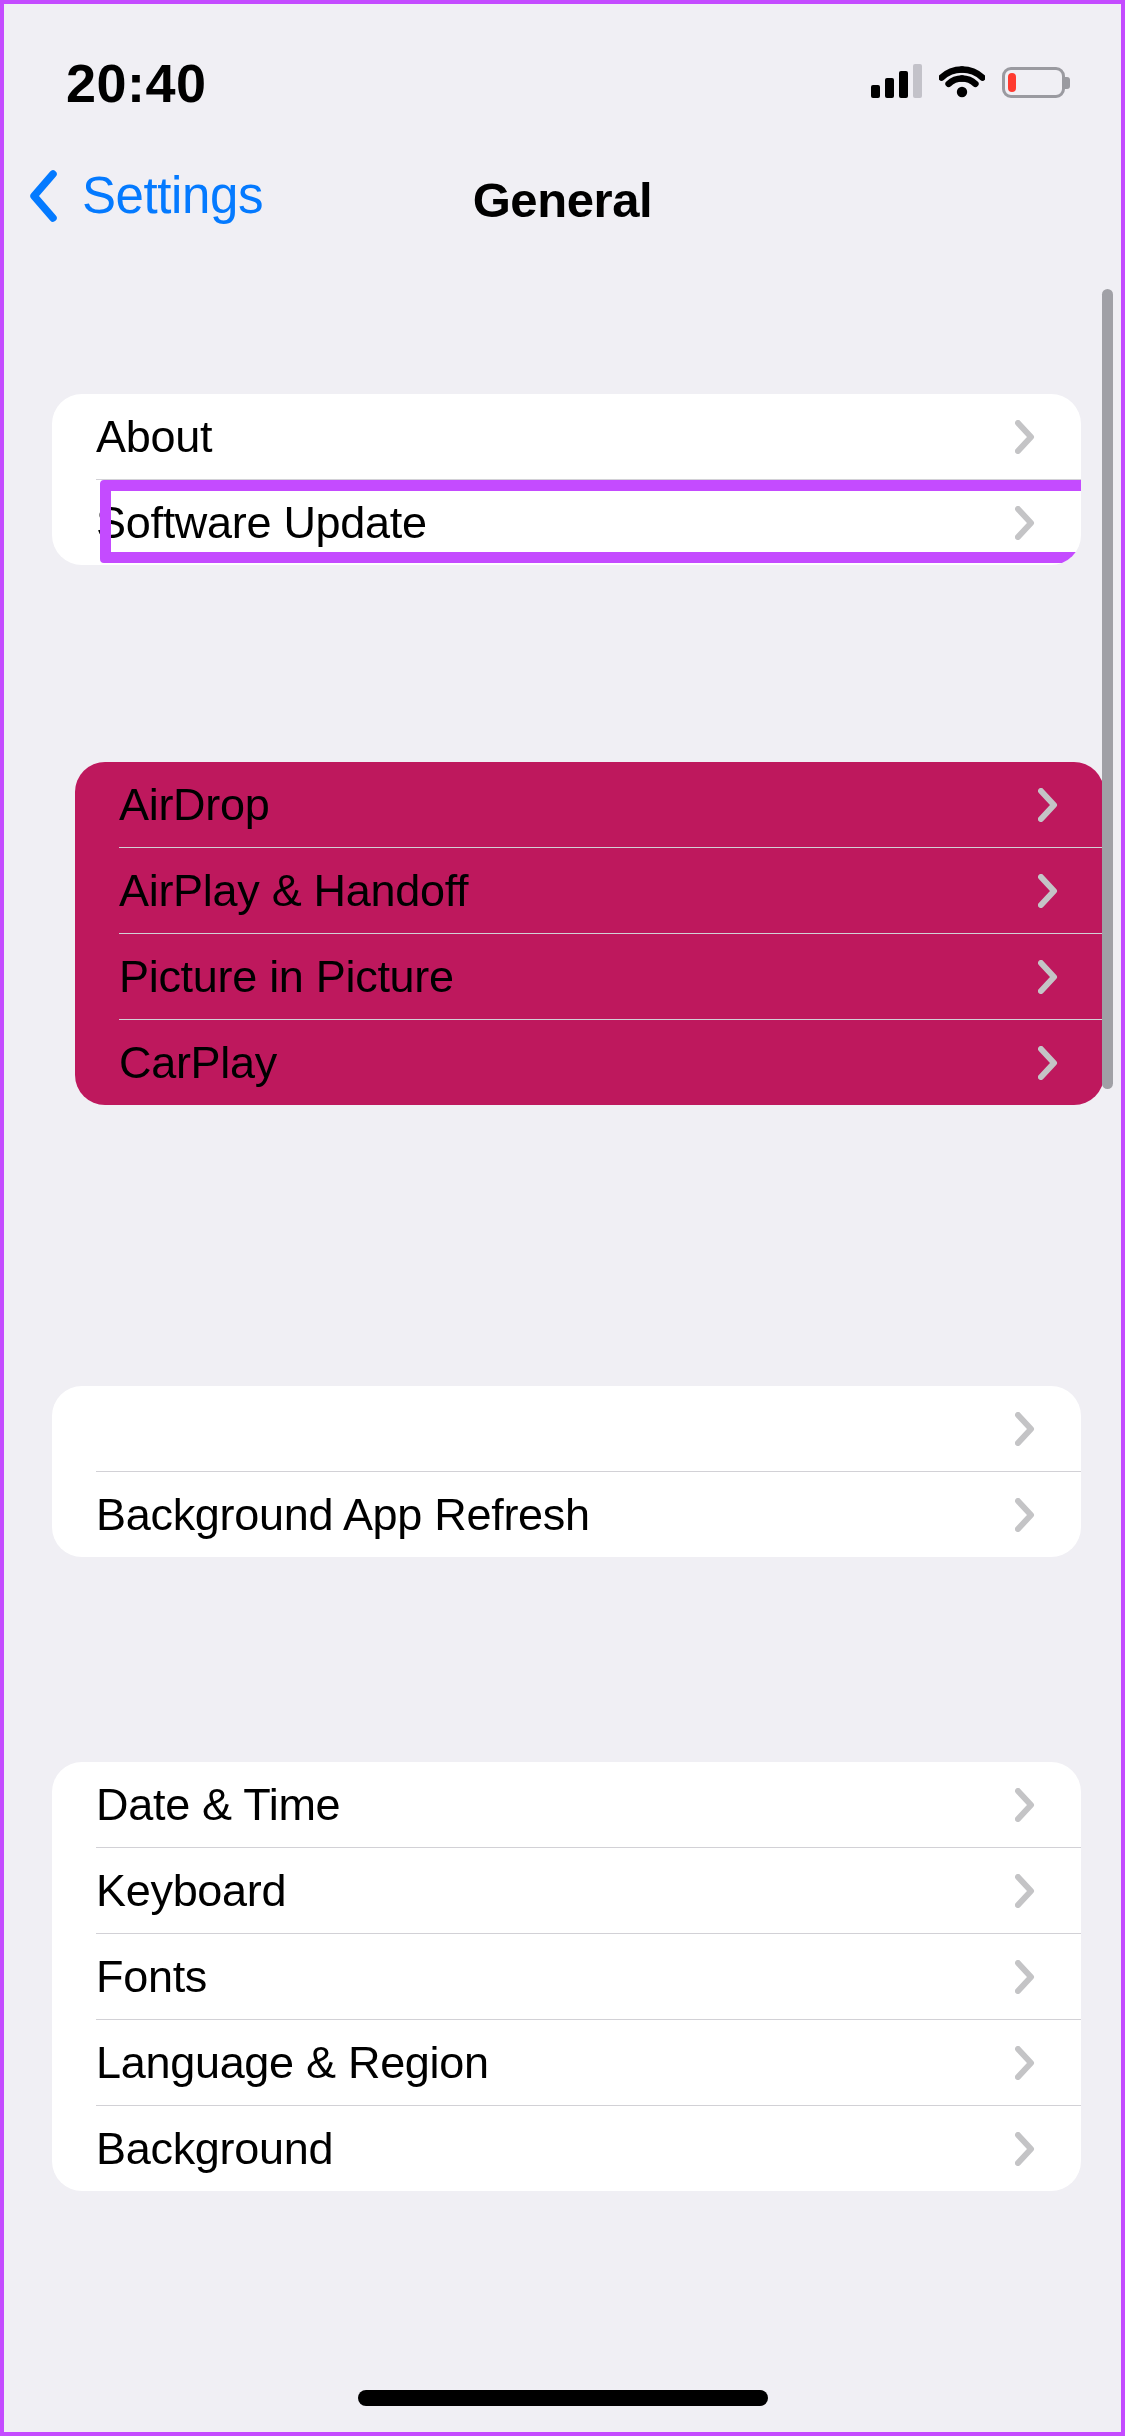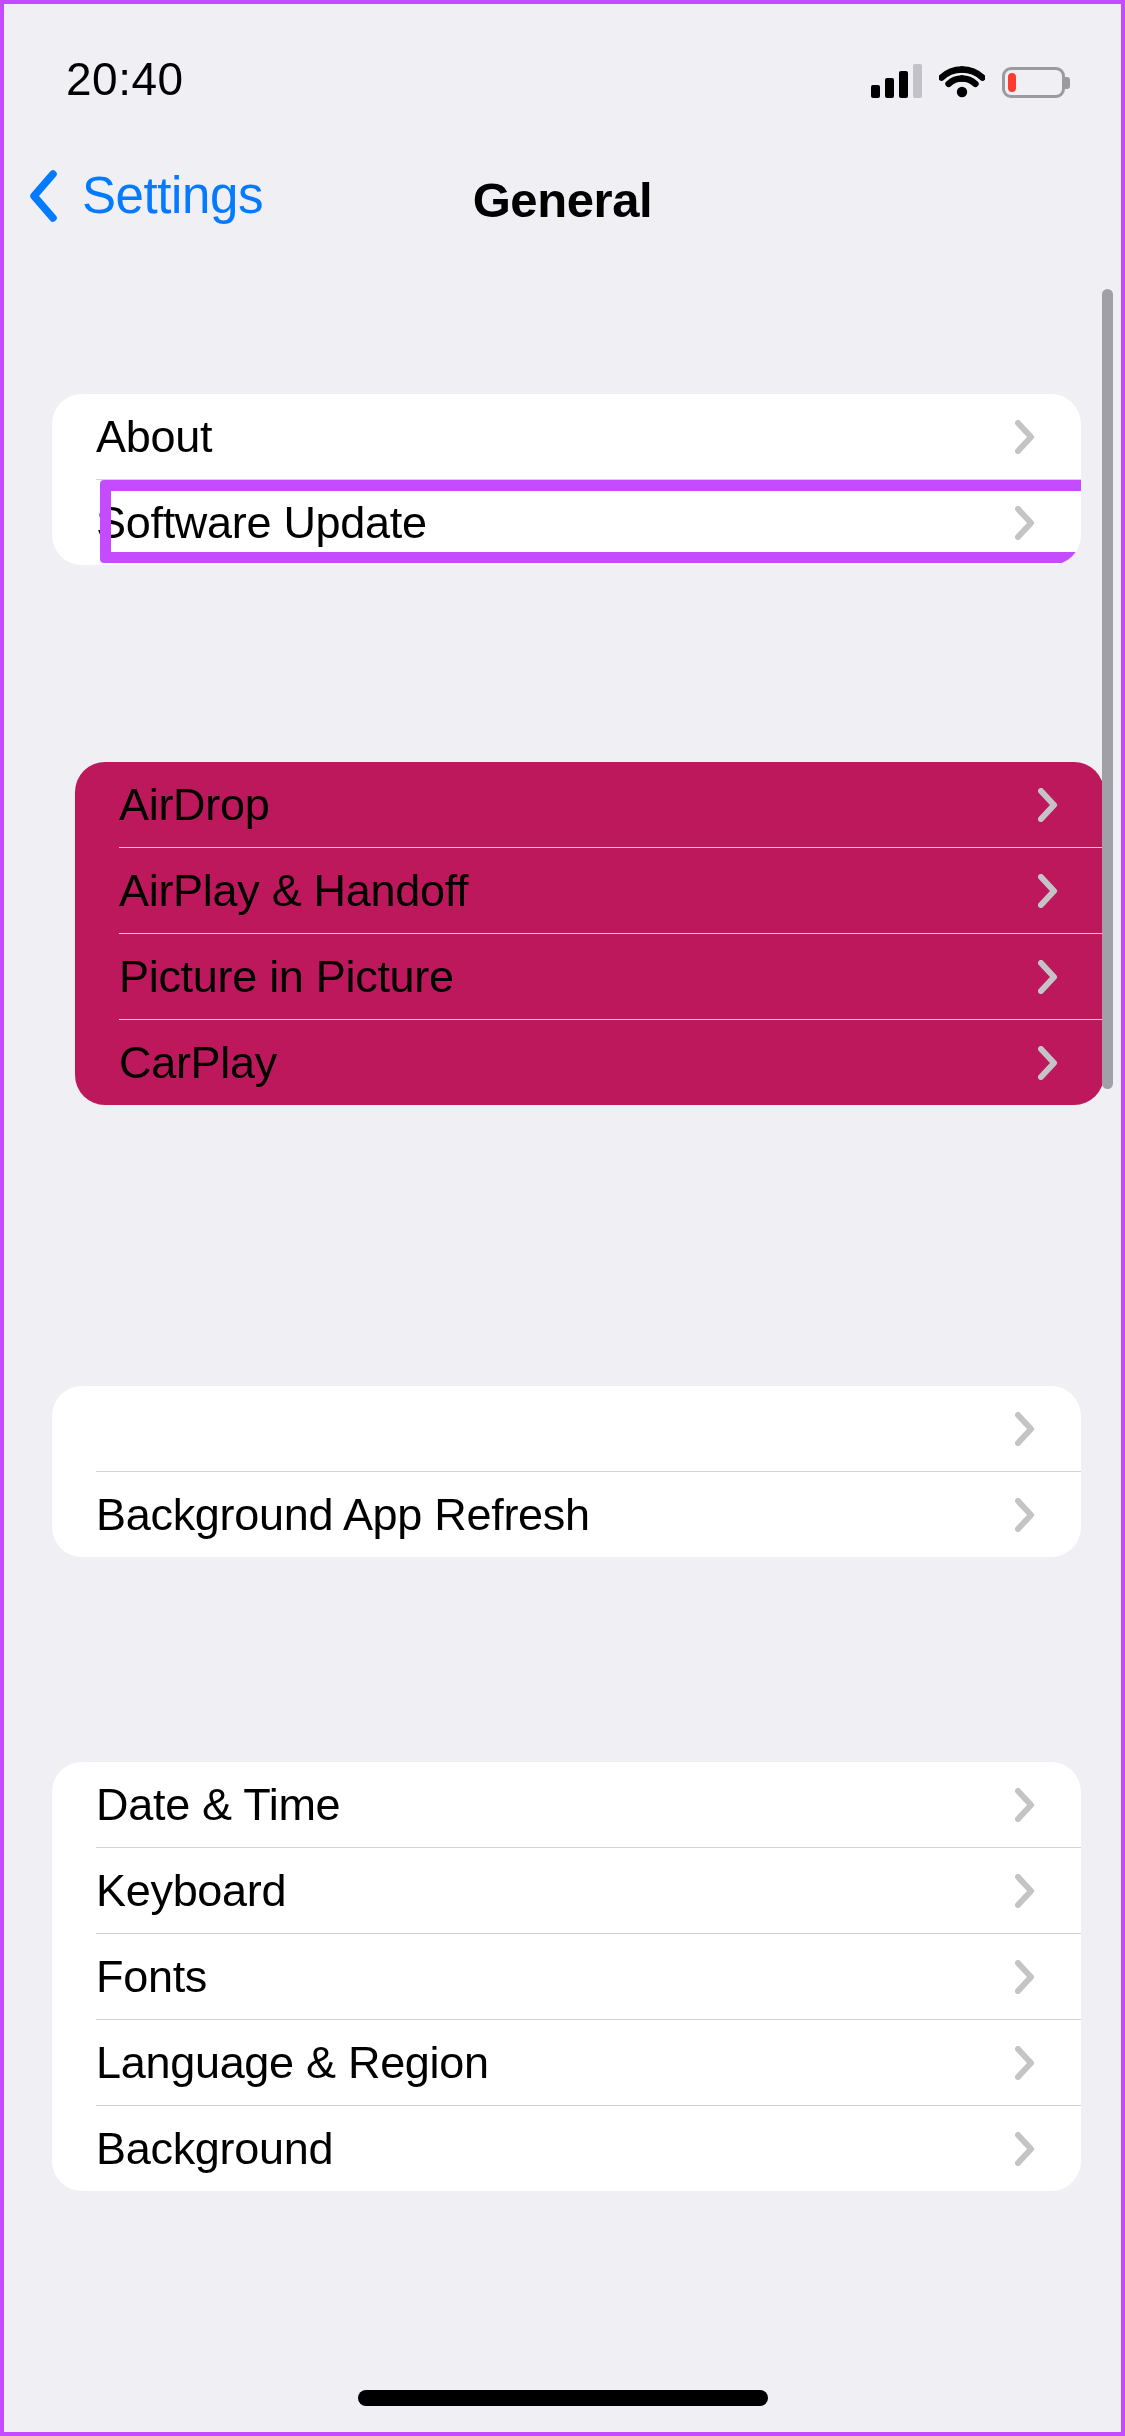--- a/index.html
+++ b/index.html
@@ -29,22 +29,22 @@
   #status-bar {
     position:absolute;
     top:0; left:0;
     width:1117px;
     height:140px;
   }
   #status-time {
     position:absolute;
     left:62px;
     top:48px;
-    font-size:46px;
-    font-weight:400;
+    font-size:54px;
+    font-weight:700;
     letter-spacing:0.5px;
     color:#000;
   }
   #status-right {
     position:absolute;
     right:56px;
     top:52px;
     display:flex;
     align-items:flex-end;
     gap:17px;

